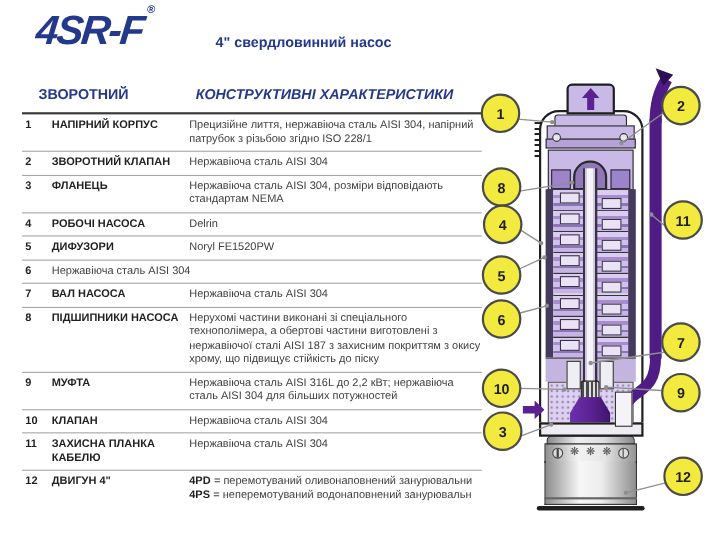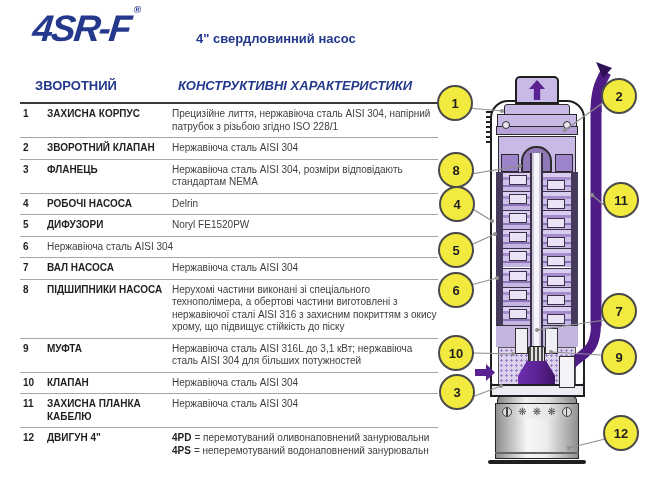--- a/index.html
+++ b/index.html
@@ -86,21 +86,21 @@
 <div class="logo"><span>4SR-F</span><span class="reg">®</span></div>
 <div class="subtitle">4" свердловинний насос</div>
 
 <div class="ctable">
   <div class="thead">
     <span class="th1">ЗВОРОТНИЙ</span>
     <span class="th2">КОНСТРУКТИВНІ ХАРАКТЕРИСТИКИ</span>
   </div>
   <div class="trow">
       <span class="tnum">1</span>
-      <span class="tname">ЗАХИСНА КОРПУС</span>
+      <span class="tname">НАПІРНИЙ КОРПУС</span>
       <span class="tval">Прецизійне лиття, нержавіюча сталь AISI 304, напірний патрубок з різьбою згідно ISO 228/1</span>
     </div>
   <div class="trow">
       <span class="tnum">2</span>
       <span class="tname">ЗВОРОТНИЙ КЛАПАН</span>
       <span class="tval">Нержавіюча сталь AISI 304</span>
     </div>
   <div class="trow">
       <span class="tnum">3</span>
       <span class="tname">ФЛАНЕЦЬ</span>
@@ -121,26 +121,26 @@
       <span class="tval">Нержавіюча сталь AISI 304</span>
     </div>
   <div class="trow">
       <span class="tnum">7</span>
       <span class="tname">ВАЛ НАСОСА</span>
       <span class="tval">Нержавіюча сталь AISI 304</span>
     </div>
   <div class="trow">
       <span class="tnum">8</span>
       <span class="tname">ПІДШИПНИКИ НАСОСА</span>
-      <span class="tval">Нерухомі частини виконані зі спеціального технополімера, а обертові частини виготовлені з нержавіючої сталі AISI 316 з захисним покриттям з окису хрому, що підвищує стійкість до піску</span>
+      <span class="tval">Нерухомі частини виконані зі спеціального технополімера, а обертові частини виготовлені з нержавіючої сталі AISI 187 з захисним покриттям з окису хрому, що підвищує стійкість до піску</span>
     </div>
   <div class="trow">
       <span class="tnum">9</span>
       <span class="tname">МУФТА</span>
-      <span class="tval">Нержавіюча сталь AISI 316L до 3,1 кВт; нержавіюча сталь AISI 304 для більших потужностей</span>
+      <span class="tval">Нержавіюча сталь AISI 316L до 2,2 кВт; нержавіюча сталь AISI 304 для більших потужностей</span>
     </div>
   <div class="trow">
       <span class="tnum">10</span>
       <span class="tname">КЛАПАН</span>
       <span class="tval">Нержавіюча сталь AISI 304</span>
     </div>
   <div class="trow">
       <span class="tnum">11</span>
       <span class="tname">ЗАХИСНА ПЛАНКА КАБЕЛЮ</span>
       <span class="tval">Нержавіюча сталь AISI 304</span>

